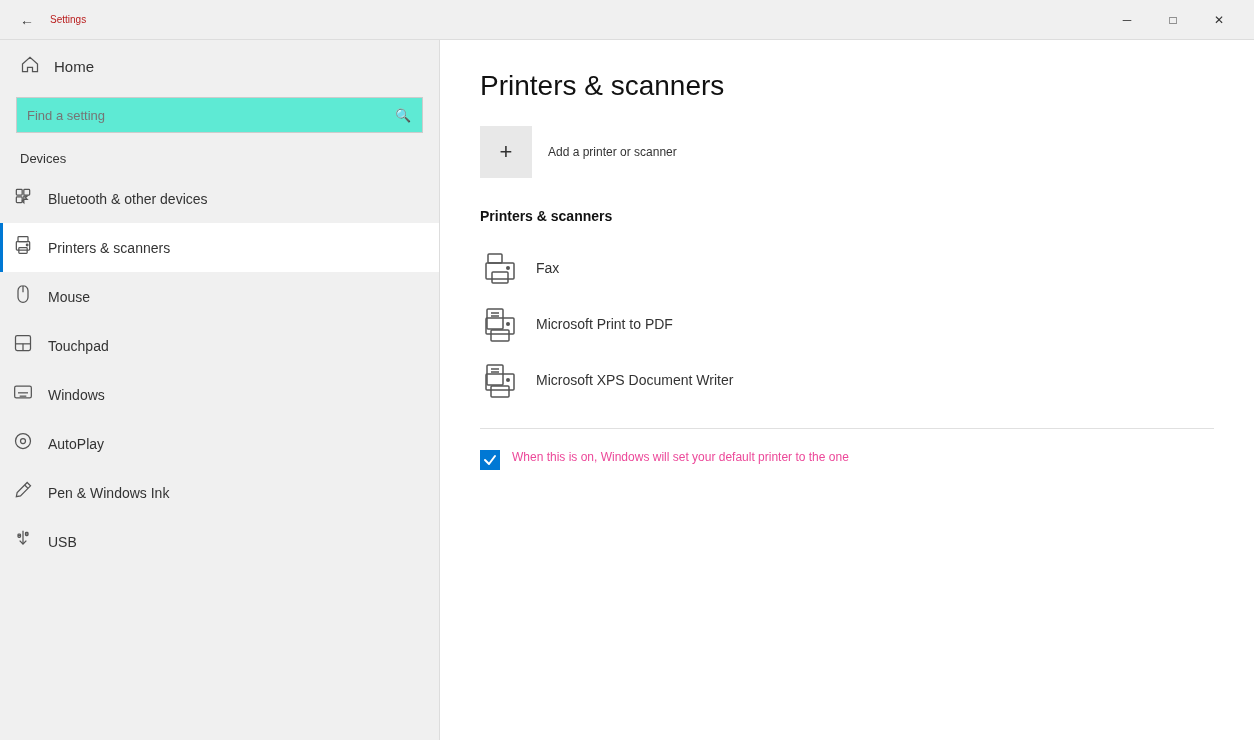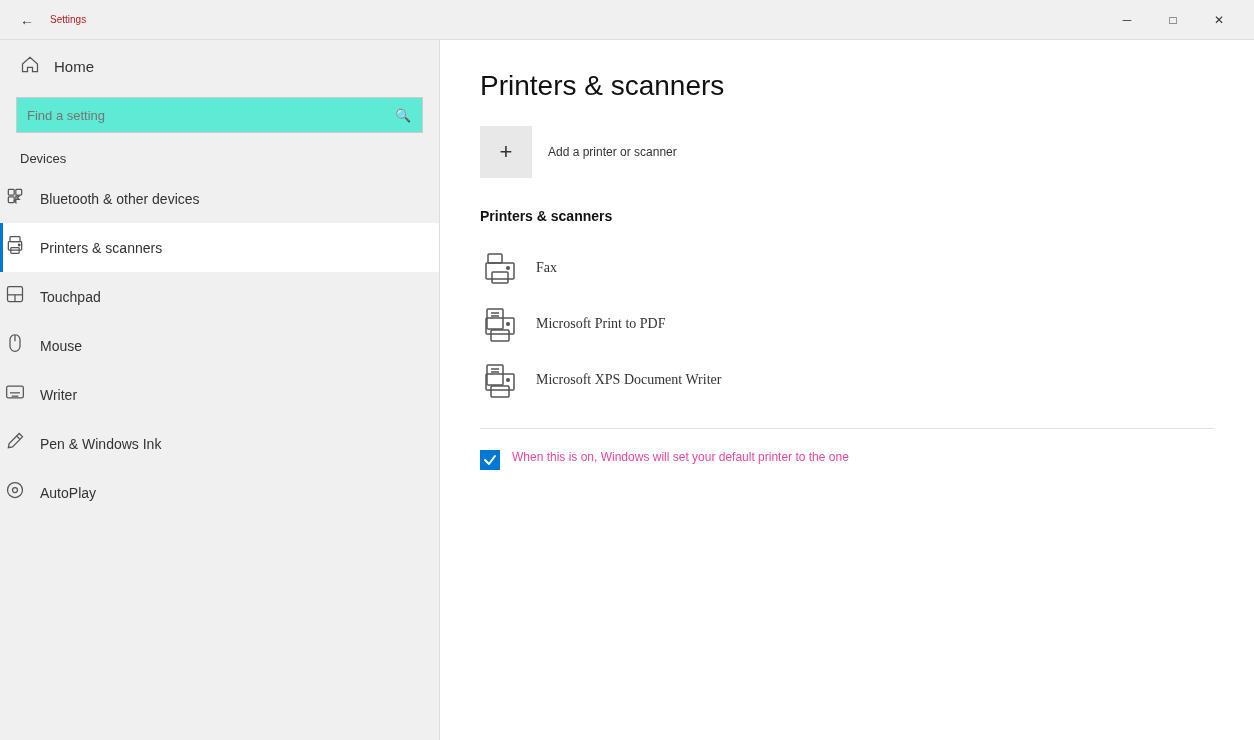--- a/index.html
+++ b/index.html
@@ -108,21 +108,21 @@
       font-size: 13px;
       font-weight: 400;
       color: #333;
       padding: 6px 20px 8px 20px;
       text-transform: none;
     }
 
     .sidebar-item {
       display: flex;
       align-items: center;
-      padding: 12px 4px;
+      padding: 12px 12px;
       gap: 14px;
       cursor: pointer;
       position: relative;
     }
     .sidebar-item.active {
       background: #fff;
     }
     .sidebar-item.active::before {
       content: '';
       position: absolute;
@@ -200,21 +200,20 @@
       color: #111;
       margin-bottom: 16px;
     }
 
     .printer-item {
       display: flex;
       align-items: center;
       gap: 16px;
       padding: 8px 0;
       cursor: pointer;
-      font-family: Liberation Serif, serif;
     }
     .printer-icon {
       width: 40px;
       height: 40px;
       display: flex;
       align-items: center;
       justify-content: center;
       flex-shrink: 0;
     }
     .printer-name { font-size: 14px; color: #333; }
@@ -298,73 +297,86 @@
           <rect x="7" y="15" width="10" height="7" rx="1"></rect>
           <circle cx="17" cy="12" r="1" fill="#555"></circle>
         </svg>
       </span>
       <span class="sidebar-item-label">Printers &amp; scanners</span>
     </div>
 
     <div class="sidebar-item">
       <span class="sidebar-item-icon">
         <svg class="icon-svg" viewBox="0 0 24 24" fill="none" stroke="#555" stroke-width="1.5">
+          <path d="M12 2C8.7 2 6 4.7 6 8v8c0 3.3 2.7 6 6 6s6-2.7 6-6V8c0-3.3-2.7-6-6-6z"></path>
+          <line x1="12" y1="2" x2="12" y2="10"></line>
+        </svg>
+      </span>
+      <span class="sidebar-item-label">Mouse</span>
+    </div>
+
+    <div class="sidebar-item">
+      <span class="sidebar-item-icon">
+        <svg class="icon-svg" viewBox="0 0 24 24" fill="none" stroke="#555" stroke-width="1.5">
           <rect x="3" y="3" width="18" height="18" rx="2"></rect>
           <line x1="3" y1="13" x2="21" y2="13"></line>
           <line x1="12" y1="13" x2="12" y2="21"></line>
         </svg>
       </span>
       <span class="sidebar-item-label">Touchpad</span>
-    </div>
-
-    <div class="sidebar-item">
-      <span class="sidebar-item-icon">
-        <svg class="icon-svg" viewBox="0 0 24 24" fill="none" stroke="#555" stroke-width="1.5">
-          <path d="M12 2C8.7 2 6 4.7 6 8v8c0 3.3 2.7 6 6 6s6-2.7 6-6V8c0-3.3-2.7-6-6-6z"></path>
-          <line x1="12" y1="2" x2="12" y2="10"></line>
-        </svg>
-      </span>
-      <span class="sidebar-item-label">Mouse</span>
     </div>
 
     <div class="sidebar-item">
       <span class="sidebar-item-icon">
         <svg class="icon-svg" viewBox="0 0 24 24" fill="none" stroke="#555" stroke-width="1.5">
           <rect x="2" y="5" width="20" height="14" rx="2"></rect>
           <line x1="6" y1="9" x2="6" y2="9"></line>
           <line x1="10" y1="9" x2="10" y2="9"></line>
           <line x1="14" y1="9" x2="14" y2="9"></line>
           <line x1="18" y1="9" x2="18" y2="9"></line>
           <line x1="6" y1="13" x2="18" y2="13"></line>
           <line x1="8" y1="17" x2="16" y2="17"></line>
         </svg>
       </span>
-      <span class="sidebar-item-label">Writer</span>
+      <span class="sidebar-item-label">Windows</span>
+    </div>
+
+    <div class="sidebar-item">
+      <span class="sidebar-item-icon">
+        <svg class="icon-svg" viewBox="0 0 24 24" fill="none" stroke="#555" stroke-width="1.5">
+          <circle cx="12" cy="12" r="9"></circle>
+          <circle cx="12" cy="12" r="3"></circle>
+        </svg>
+      </span>
+      <span class="sidebar-item-label">AutoPlay</span>
     </div>
 
     <div class="sidebar-item">
       <span class="sidebar-item-icon">
         <svg class="icon-svg" viewBox="0 0 24 24" fill="none" stroke="#555" stroke-width="1.5">
           <path d="M17 3l4 4-12 12-5 1 1-5z"></path>
           <line x1="14" y1="6" x2="18" y2="10"></line>
         </svg>
       </span>
       <span class="sidebar-item-label">Pen &amp; Windows Ink</span>
     </div>
 
     <div class="sidebar-item">
       <span class="sidebar-item-icon">
         <svg class="icon-svg" viewBox="0 0 24 24" fill="none" stroke="#555" stroke-width="1.5">
-          <circle cx="12" cy="12" r="9"></circle>
-          <circle cx="12" cy="12" r="3"></circle>
-        </svg>
-      </span>
-      <span class="sidebar-item-label">AutoPlay</span>
-    </div>
-
+          <line x1="12" y1="2" x2="12" y2="18"></line>
+          <path d="M8 14l4 4 4-4"></path>
+          <line x1="9" y1="8" x2="6" y2="8"></line>
+          <line x1="15" y1="6" x2="18" y2="6"></line>
+          <rect x="6" y="6" width="3" height="4" rx="1"></rect>
+          <rect x="15" y="4" width="3" height="4" rx="1"></rect>
+        </svg>
+      </span>
+      <span class="sidebar-item-label">USB</span>
+    </div>
 
   </div>
 
   <div class="content">
 
     <h1 class="content-title">Printers &amp; scanners</h1>
 
 
     <button class="add-printer-btn">
       <div class="add-printer-icon-box">

